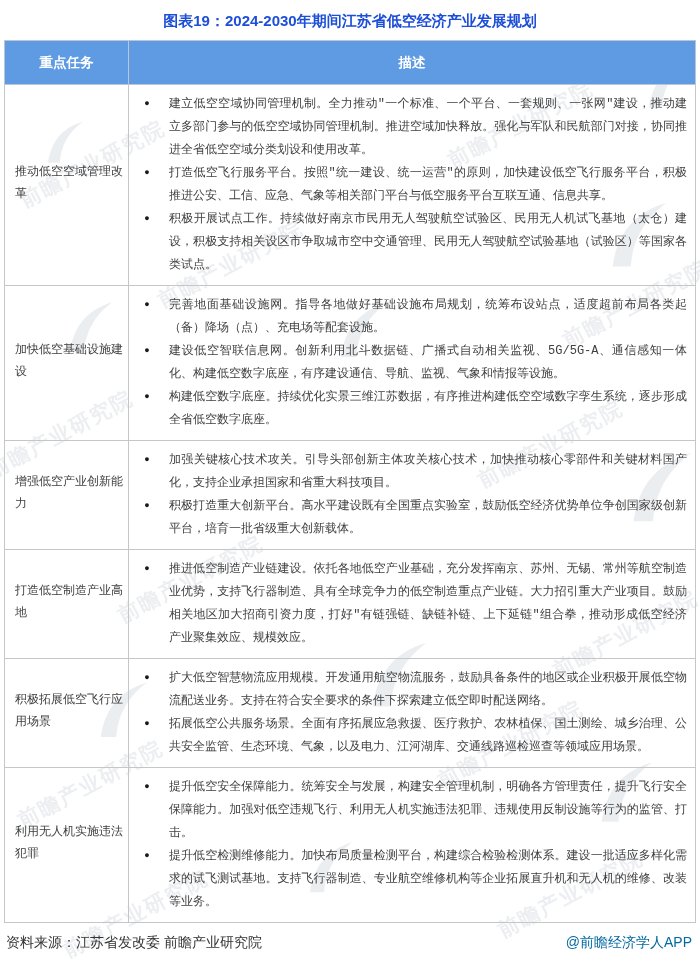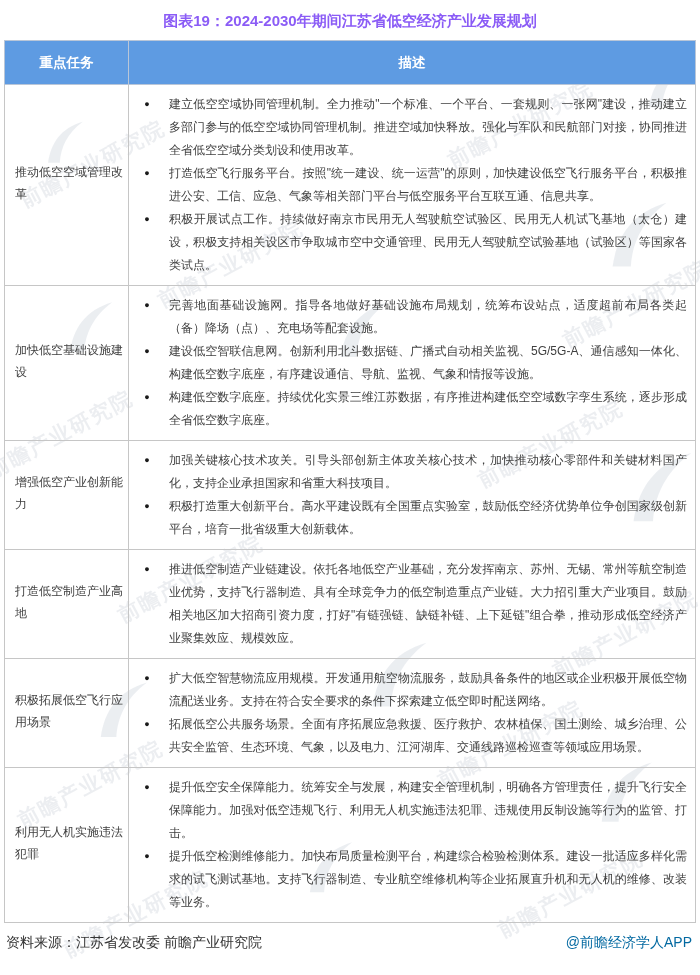--- a/index.html
+++ b/index.html
@@ -8,21 +8,21 @@
     position:relative;
     width:700px; height:975px;
     background:#ffffff;
     font-family:"Liberation Sans","DejaVu Sans",sans-serif;
     color:#404040;
     overflow:hidden;
   }
   .title {
     position:relative; z-index:2;
     text-align:center;
-    font-size:15px; font-weight:bold; color:#8b5cf6;
+    font-size:15px; font-weight:bold; color:#1d4ed8;
     padding-top:12px; height:40px;
   }
   
   .wm-layer { position:absolute; inset:0; z-index:1; pointer-events:none; }
   .wm-text {
     position:absolute;
     font-size:21px; font-weight:bold;
     color:rgba(160,170,185,0.20);
     white-space:nowrap;
     transform:rotate(-28deg);
@@ -30,21 +30,21 @@
   }
   .wm-swoosh { position:absolute; opacity:0.22; }
   .wm-swoosh svg { display:block; }
 
   table {
     position:relative; z-index:2;
     width:692px; margin:0 4px;
     border-collapse:collapse;
     table-layout:fixed;
   }
-  th, td { border:1px solid #c6c6c6; }
+  th, td { border:1px solid #c6c6c6;font-family:Liberation Mono, monospace; }
   th {
     background:#5e9be2;
     color:#ffffff;
     font-size:13.5px; font-weight:bold;
     height:44px;
     text-align:center;
     border-color:#b9c6d8;
   }
   th.col-task { width:124px; }
   td.task {

